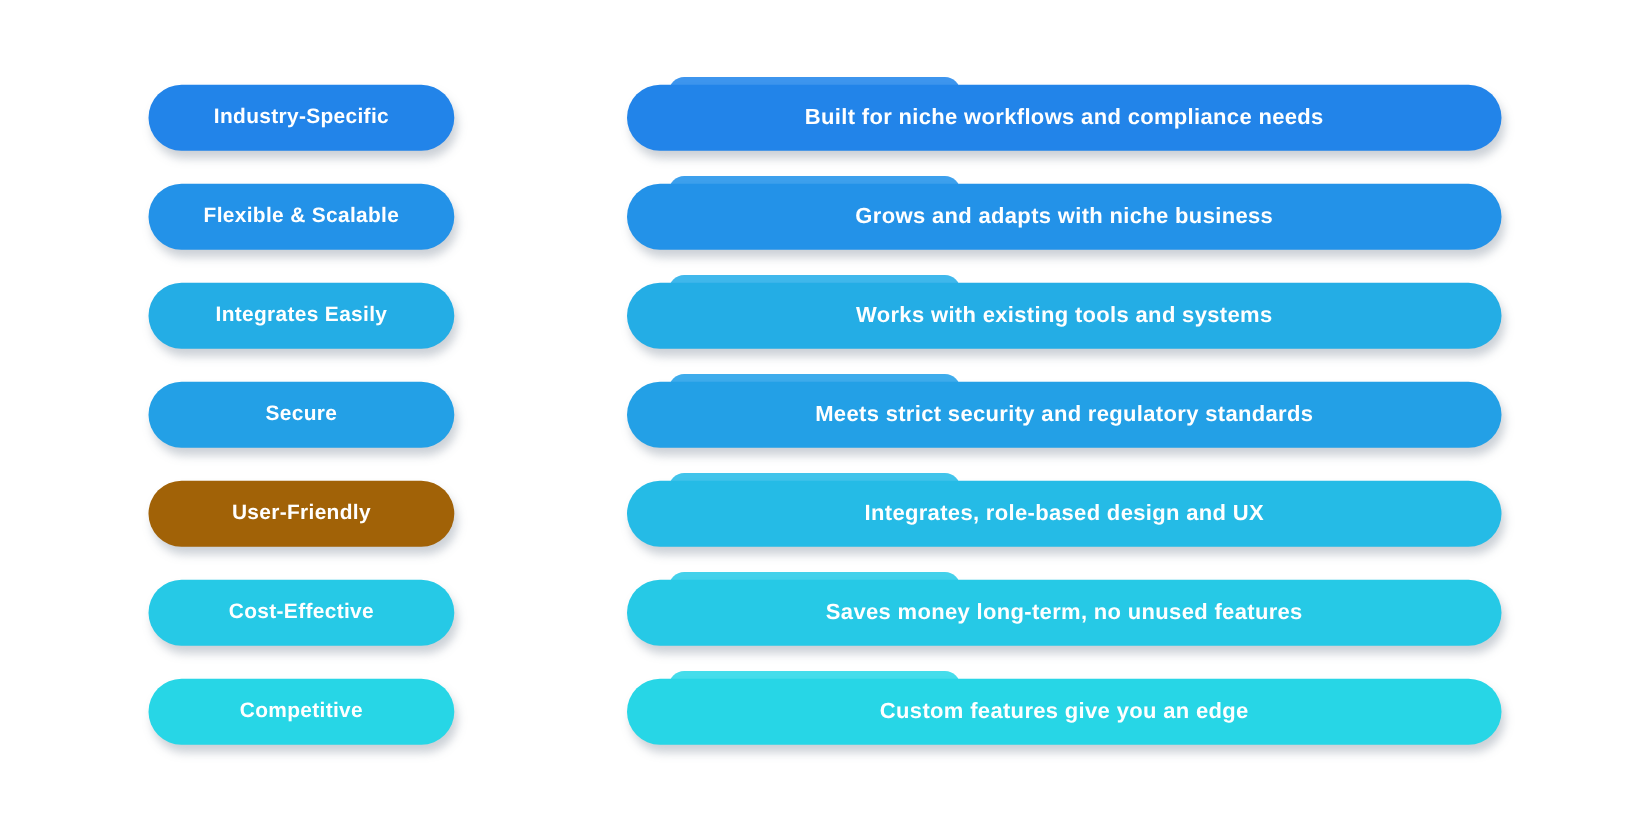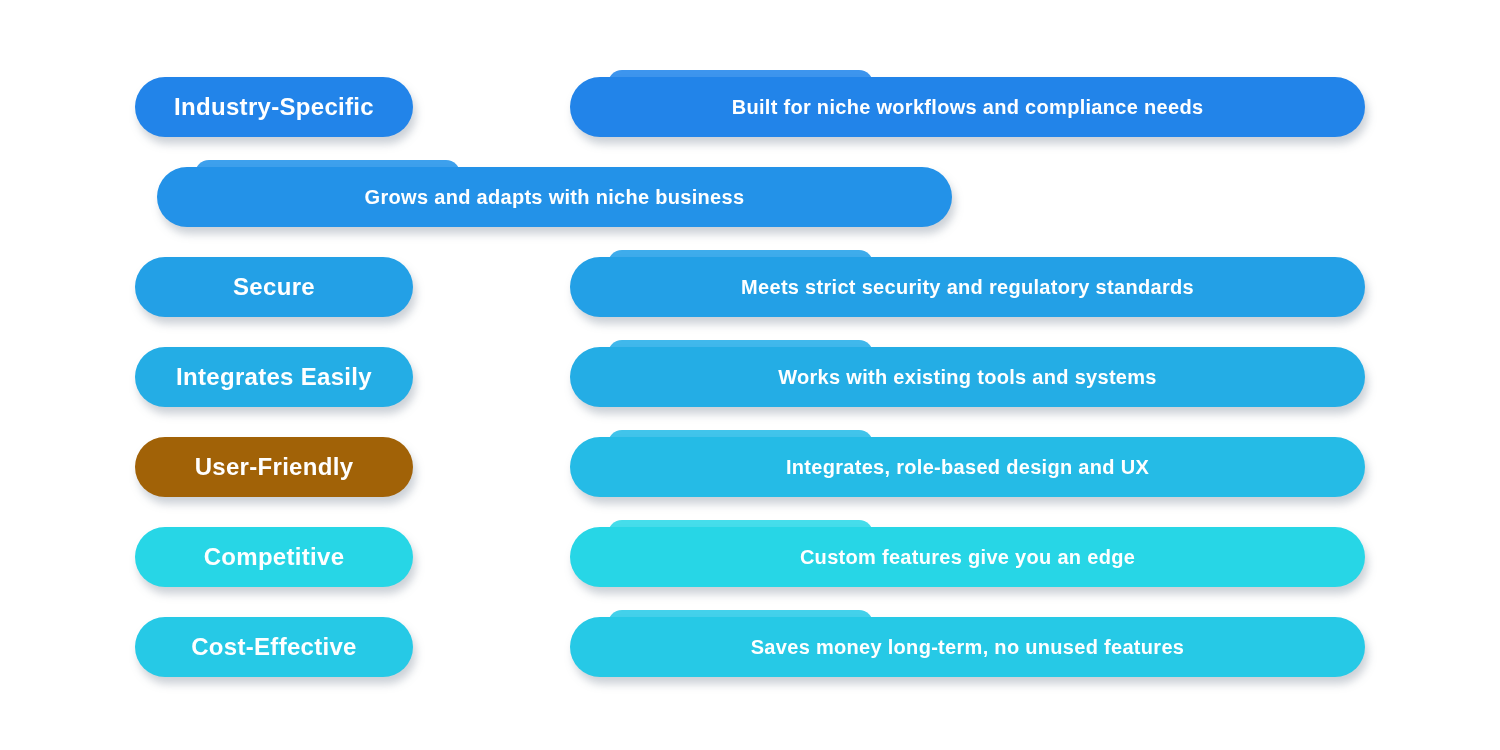--- a/index.html
+++ b/index.html
@@ -34,21 +34,21 @@
     border-radius: 30px;
     color: #ffffff;
     font-weight: 700;
     letter-spacing: 0.3px;
     box-shadow: 3px 7px 9px rgba(108, 122, 141, 0.35);
     white-space: nowrap;
   }
   .pill-left {
     margin-left: 135px;
     width: 278px;
-    font-size: 24px;
+    font-size: 19px;
   }
   .pill-right-wrap {
     position: relative;
     margin-left: 157px;
     width: 795px;
     height: 60px;
   }
   .pill-right {
     position: relative;
     z-index: 1;
@@ -76,81 +76,84 @@
     </div>
     <div class="pill-right-wrap">
       <div class="stub" style="background: rgb(61, 149, 238);"></div>
       <div class="pill pill-right" style="background: rgb(34, 132, 233);">
         <span>Built for niche workflows and compliance needs</span>
       </div>
     </div>
   </div>
 
   <div class="row">
+    <div class="pill pill-left" style="background: rgb(35, 146, 232);">
+      <span>Flexible &amp; Scalable</span>
+    </div>
     <div class="pill-right-wrap">
       <div class="stub" style="background: rgb(61, 160, 237);"></div>
       <div class="pill pill-right" style="background: rgb(35, 146, 232);">
         <span>Grows and adapts with niche business</span>
+      </div>
+    </div>
+  </div>
+
+  <div class="row">
+    <div class="pill pill-left" style="background: rgb(36, 173, 229);">
+      <span>Integrates Easily</span>
+    </div>
+    <div class="pill-right-wrap">
+      <div class="stub" style="background: rgb(64, 184, 236);"></div>
+      <div class="pill pill-right" style="background: rgb(36, 173, 229);">
+        <span>Works with existing tools and systems</span>
       </div>
     </div>
   </div>
 
   <div class="row">
     <div class="pill pill-left" style="background: rgb(35, 160, 230);">
       <span>Secure</span>
     </div>
     <div class="pill-right-wrap">
       <div class="stub" style="background: rgb(62, 172, 236);"></div>
       <div class="pill pill-right" style="background: rgb(35, 160, 230);">
         <span>Meets strict security and regulatory standards</span>
       </div>
     </div>
   </div>
 
   <div class="row">
-    <div class="pill pill-left" style="background: rgb(36, 173, 229);">
-      <span>Integrates Easily</span>
-    </div>
-    <div class="pill-right-wrap">
-      <div class="stub" style="background: rgb(64, 184, 236);"></div>
-      <div class="pill pill-right" style="background: rgb(36, 173, 229);">
-        <span>Works with existing tools and systems</span>
-      </div>
-    </div>
-  </div>
-
-  <div class="row">
     <div class="pill pill-left" style="background: #a16207;">
       <span>User-Friendly</span>
     </div>
     <div class="pill-right-wrap">
       <div class="stub" style="background: rgb(65, 196, 235);"></div>
       <div class="pill pill-right" style="background: rgb(37, 187, 230);">
         <span>Integrates, role-based design and UX</span>
+      </div>
+    </div>
+  </div>
+
+  <div class="row">
+    <div class="pill pill-left" style="background: rgb(38, 201, 230);">
+      <span>Cost-Effective</span>
+    </div>
+    <div class="pill-right-wrap">
+      <div class="stub" style="background: rgb(67, 209, 235);"></div>
+      <div class="pill pill-right" style="background: rgb(38, 201, 230);">
+        <span>Saves money long-term, no unused features</span>
       </div>
     </div>
   </div>
 
   <div class="row">
     <div class="pill pill-left" style="background: rgb(39, 214, 230);">
       <span>Competitive</span>
     </div>
     <div class="pill-right-wrap">
       <div class="stub" style="background: rgb(69, 221, 235);"></div>
       <div class="pill pill-right" style="background: rgb(39, 214, 230);">
         <span>Custom features give you an edge</span>
       </div>
     </div>
   </div>
-
-  <div class="row">
-    <div class="pill pill-left" style="background: rgb(38, 201, 230);">
-      <span>Cost-Effective</span>
-    </div>
-    <div class="pill-right-wrap">
-      <div class="stub" style="background: rgb(67, 209, 235);"></div>
-      <div class="pill pill-right" style="background: rgb(38, 201, 230);">
-        <span>Saves money long-term, no unused features</span>
-      </div>
-    </div>
-  </div>
 </div>
 </div>
 
 </body></html>

